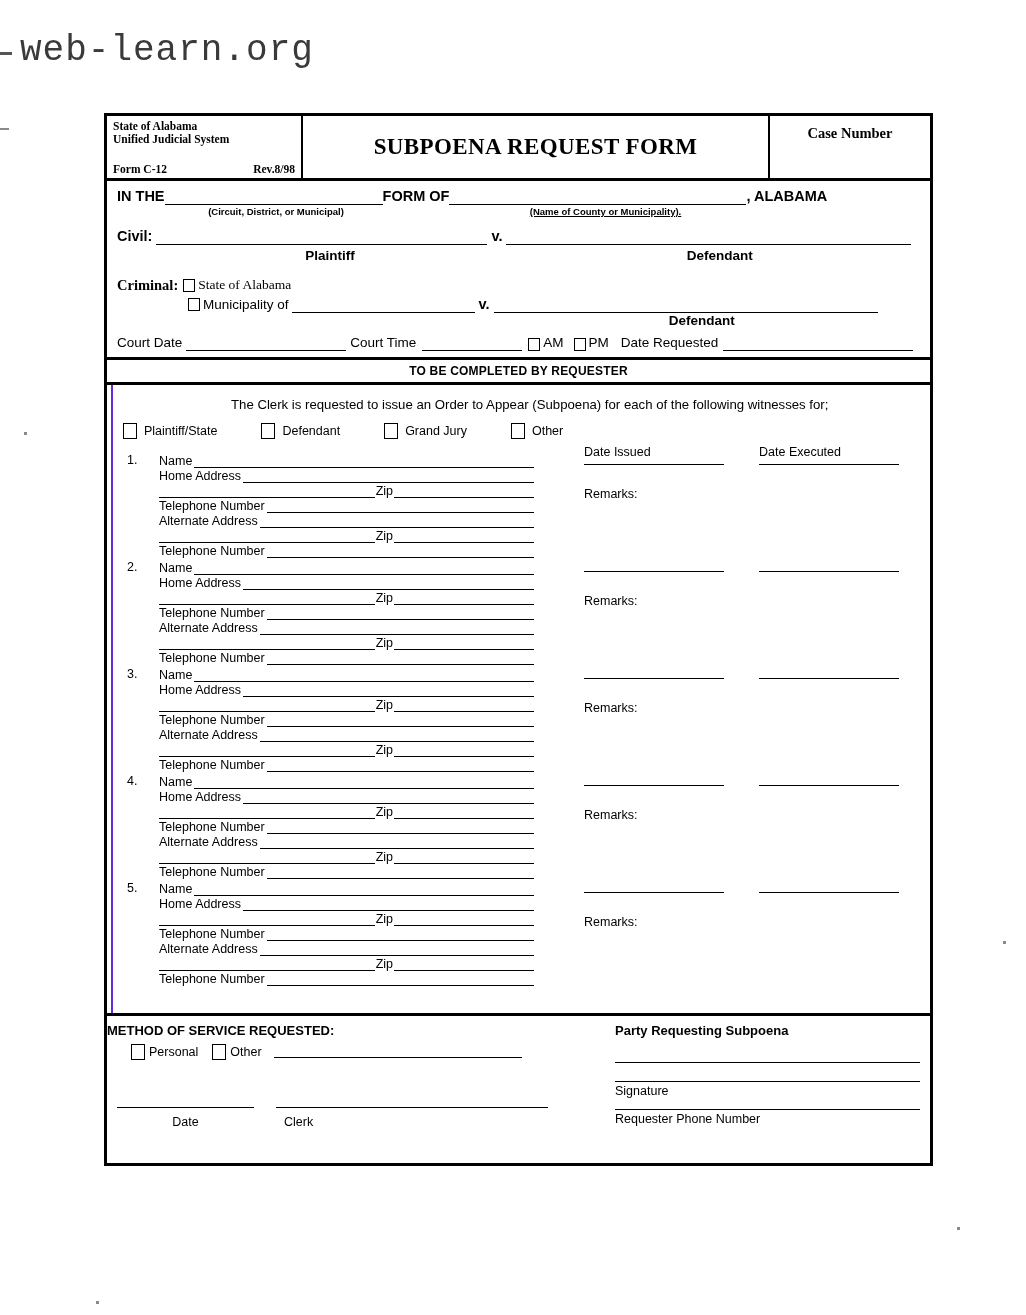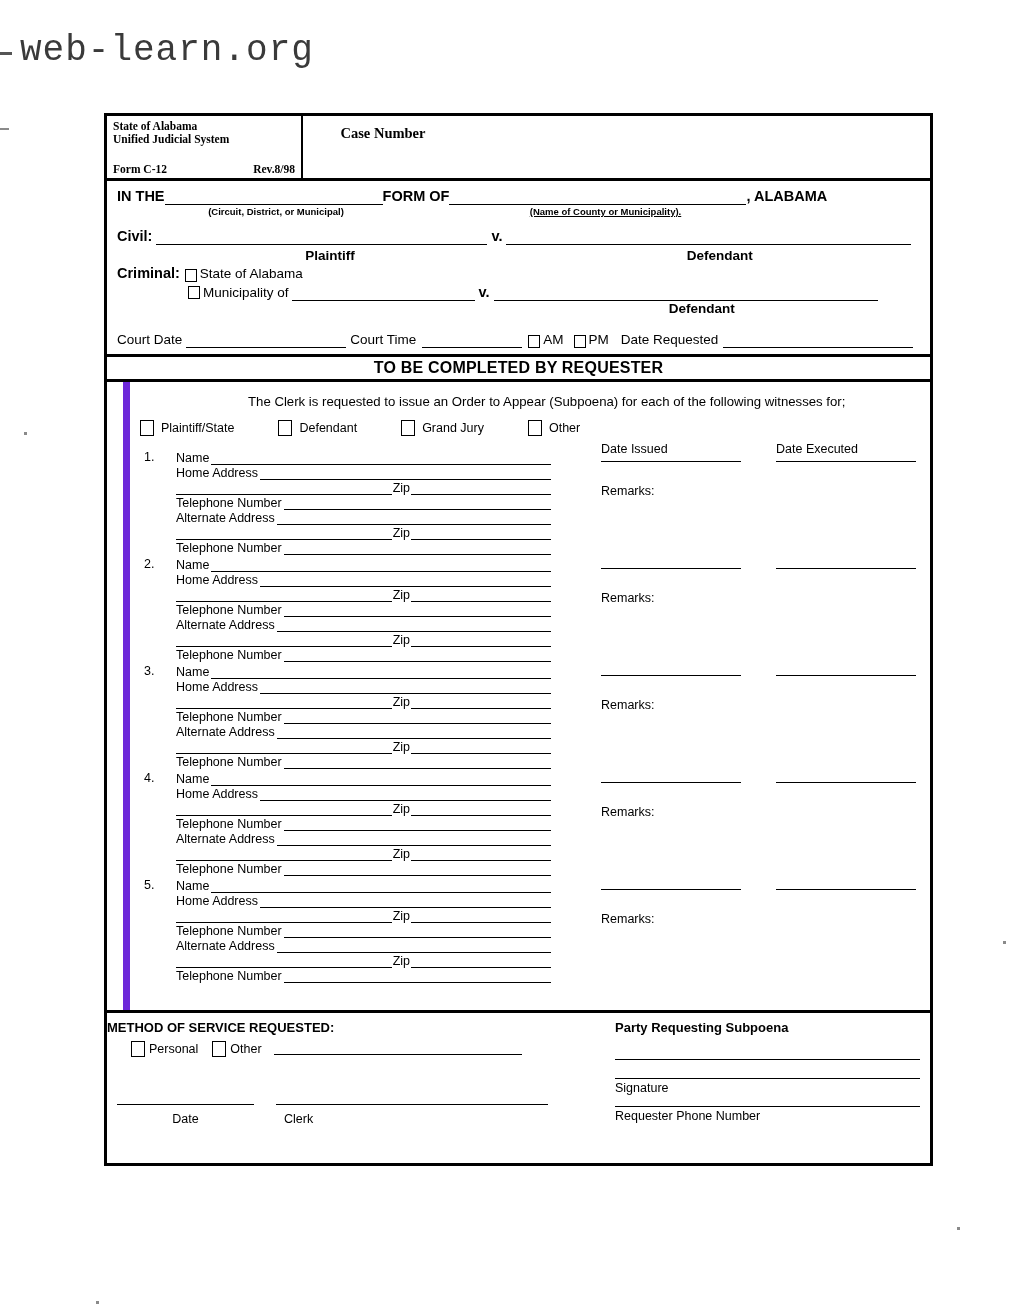--- a/index.html
+++ b/index.html
@@ -55,41 +55,41 @@
   .rule-thin { display:inline-block; border-bottom:1.2px solid #000; vertical-align:bottom; height:13px; }
   .nb { font-weight:normal; }
 
   .line-inthe { display:flex; align-items:flex-end; white-space:nowrap; }
   .subrow { display:flex; font-size:9.5px; font-weight:bold; margin-top:1px; }
 
   .civil-row { display:flex; align-items:flex-end; margin-top:12px; white-space:nowrap; }
   .civil-lbls { display:flex; font-size:13.5px; font-weight:bold; margin-top:3px; }
 
   .juv-row { display:flex; align-items:flex-end; margin-top:13px; white-space:nowrap; }
-  .crim-row { display:flex; align-items:flex-end; margin-top:3px; white-space:nowrap; }
+  .crim-row { display:flex; align-items:center; margin-top:15px; white-space:nowrap;font-family:Liberation Serif, serif; }
   .muni-row { display:flex; align-items:flex-end; margin-top:3px; white-space:nowrap; }
   .def-lbl-row { font-size:13.5px; font-weight:bold; }
-  .court-row { display:flex; align-items:flex-end; margin-top:17px; white-space:nowrap; font-weight:normal; font-size:13.5px; }
+  .court-row { display:flex; align-items:flex-end; margin-top:8px; white-space:nowrap; font-weight:normal; font-size:13.5px; }
 
   .cbox {
     display:inline-block; width:12px; height:13px;
     border:1.8px solid #000; background:#fff;
     vertical-align:-2px; margin-right:3px; flex:none;
   }
 
   
   .banner {
     height:25px; border-bottom:3px solid #000;
     display:flex; align-items:center; justify-content:center;
-    font-size:16px; font-weight:bold; letter-spacing:.2px;
+    font-size:12px; font-weight:bold; letter-spacing:.2px;
   }
 
   
   .body-sec { position:relative; border-bottom:3px solid #000; padding:0; }
-  .body-inner { border-left:7px solid #6d28d9; margin-left:16px; min-height:628px; position:relative; padding:8px 0 0 0; }
+  .body-inner { border-left:2px solid #6d28d9; margin-left:4px; min-height:628px; position:relative; padding:8px 0 0 0; }
 
   .clerk-text {
     margin:4px 22px 0 118px;
     font-size:13.2px; text-align:justify; line-height:1.25;
   }
   .who-row { display:flex; align-items:center; margin:10px 0 0 10px; font-size:12.5px; }
   .who-row .item { display:flex; align-items:center; margin-right:44px; }
   .who-row .item .cbox { width:14px; height:16px; margin-right:7px; }
 
   .dcols { position:absolute; left:471px; top:60px; width:350px; display:flex; font-size:12.5px; }
@@ -144,20 +144,23 @@
 <div class="form">
 
   <div class="hdr">
     <div class="hdr-left">
       <div class="l1">State of Alabama</div>
       <div class="l1">Unified Judicial System</div>
       <div class="formno">
         <span>Form C-12</span>
         <span>Rev.8/98</span>
       </div>
+    </div>
+    <div class="hdr-mid">
+      <div class="title">SUBPOENA REQUEST FORM</div>
     </div>
     <div class="hdr-right">
       <div class="cn">Case Number</div>
     </div>
   </div>
 
   <div class="caption">
 
     <div class="row line-inthe">
       <span>IN THE</span>

